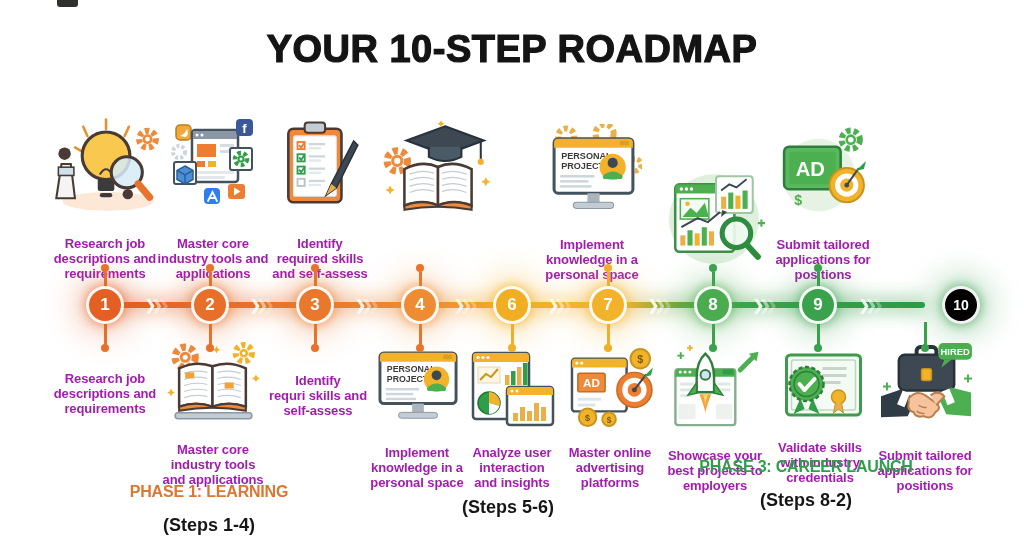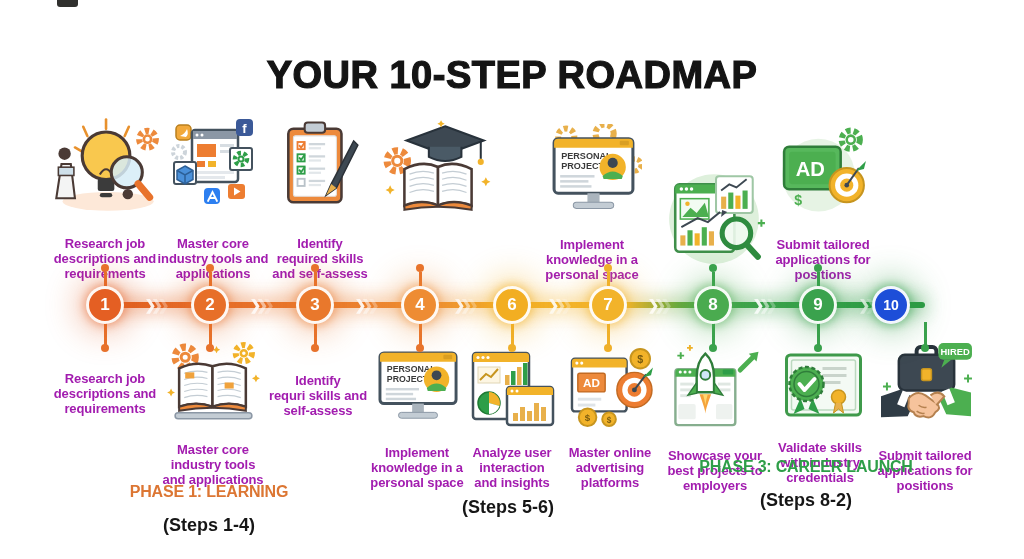--- a/index.html
+++ b/index.html
@@ -1,19 +1,19 @@
 <!DOCTYPE html>
 <html><head>
 <meta charset="utf-8">
 <style>
   html,body{margin:0;padding:0;background:#fff;}
   #stage{position:relative;width:1024px;height:559px;background:#fff;overflow:hidden;
          font-family:"Liberation Sans",sans-serif;}
   .title{position:absolute;left:0;top:28px;width:1024px;text-align:center;
-         font-size:38px;font-weight:700;color:#141414;letter-spacing:.5px;margin-top:26px;
+         font-size:38px;font-weight:700;color:#141414;letter-spacing:.5px;
          -webkit-text-stroke:1.2px #141414;}
   .artifact{position:absolute;left:57px;top:0;width:21px;height:7px;background:#30302e;border-radius:0 0 3px 3px;}
   
   .tl-line,.tl-glow{position:absolute;left:105px;top:302px;width:820px;height:6px;border-radius:3px;
     background:linear-gradient(90deg,#e05f1f 0%,#e56a28 10%,#ea7a2d 26%,#ee8c33 38%,#f2ab29 49%,#f3b42b 56%,#f3b42b 63%,#6aa93e 70%,#42a54c 75%,#35a049 86%,#2d9c45 100%);}
   .tl-glow{top:298px;height:14px;filter:blur(9px);opacity:.45;}
   .step{position:absolute;width:38px;height:38px;box-sizing:border-box;border-radius:50%;
         border:3px solid rgba(255,255,255,.95);display:flex;align-items:center;justify-content:center;
         color:#fff;font-weight:700;font-size:17px;z-index:3;}
   .step.two{font-size:14px;}
@@ -310,21 +310,21 @@
     </div>
   <div class="step" style="left:589px;top:286px;background:#f2b32a;box-shadow:0 0 10px 2px rgba(242,179,42,.55),0 0 30px 12px rgba(242,179,42,.3)">
       <span>7</span>
     </div>
   <div class="step" style="left:694px;top:286px;background:#4aab4f;box-shadow:0 0 10px 2px rgba(74,171,79,.5),0 0 30px 12px rgba(74,171,79,.28)">
       <span>8</span>
     </div>
   <div class="step" style="left:799px;top:286px;background:#3aa24d;box-shadow:0 0 10px 2px rgba(58,162,77,.5),0 0 30px 12px rgba(58,162,77,.28)">
       <span>9</span>
     </div>
-  <div class="step two" style="left:872px;top:286px;background:#1d4ed8;box-shadow:0 0 10px 2px rgba(46,156,69,.5),0 0 30px 12px rgba(46,156,69,.28)">
+  <div class="step two" style="left:942px;top:286px;background:#000000;box-shadow:0 0 10px 2px rgba(46,156,69,.5),0 0 30px 12px rgba(46,156,69,.28)">
       <span>10</span>
     </div>
 
   <div class="cap" style="left:30px;top:353px">Research job
 descriptions and
 requirements</div>
   <div class="cap" style="left:243px;top:355px">Identify
 requri skills and
 self-assess</div>
 

